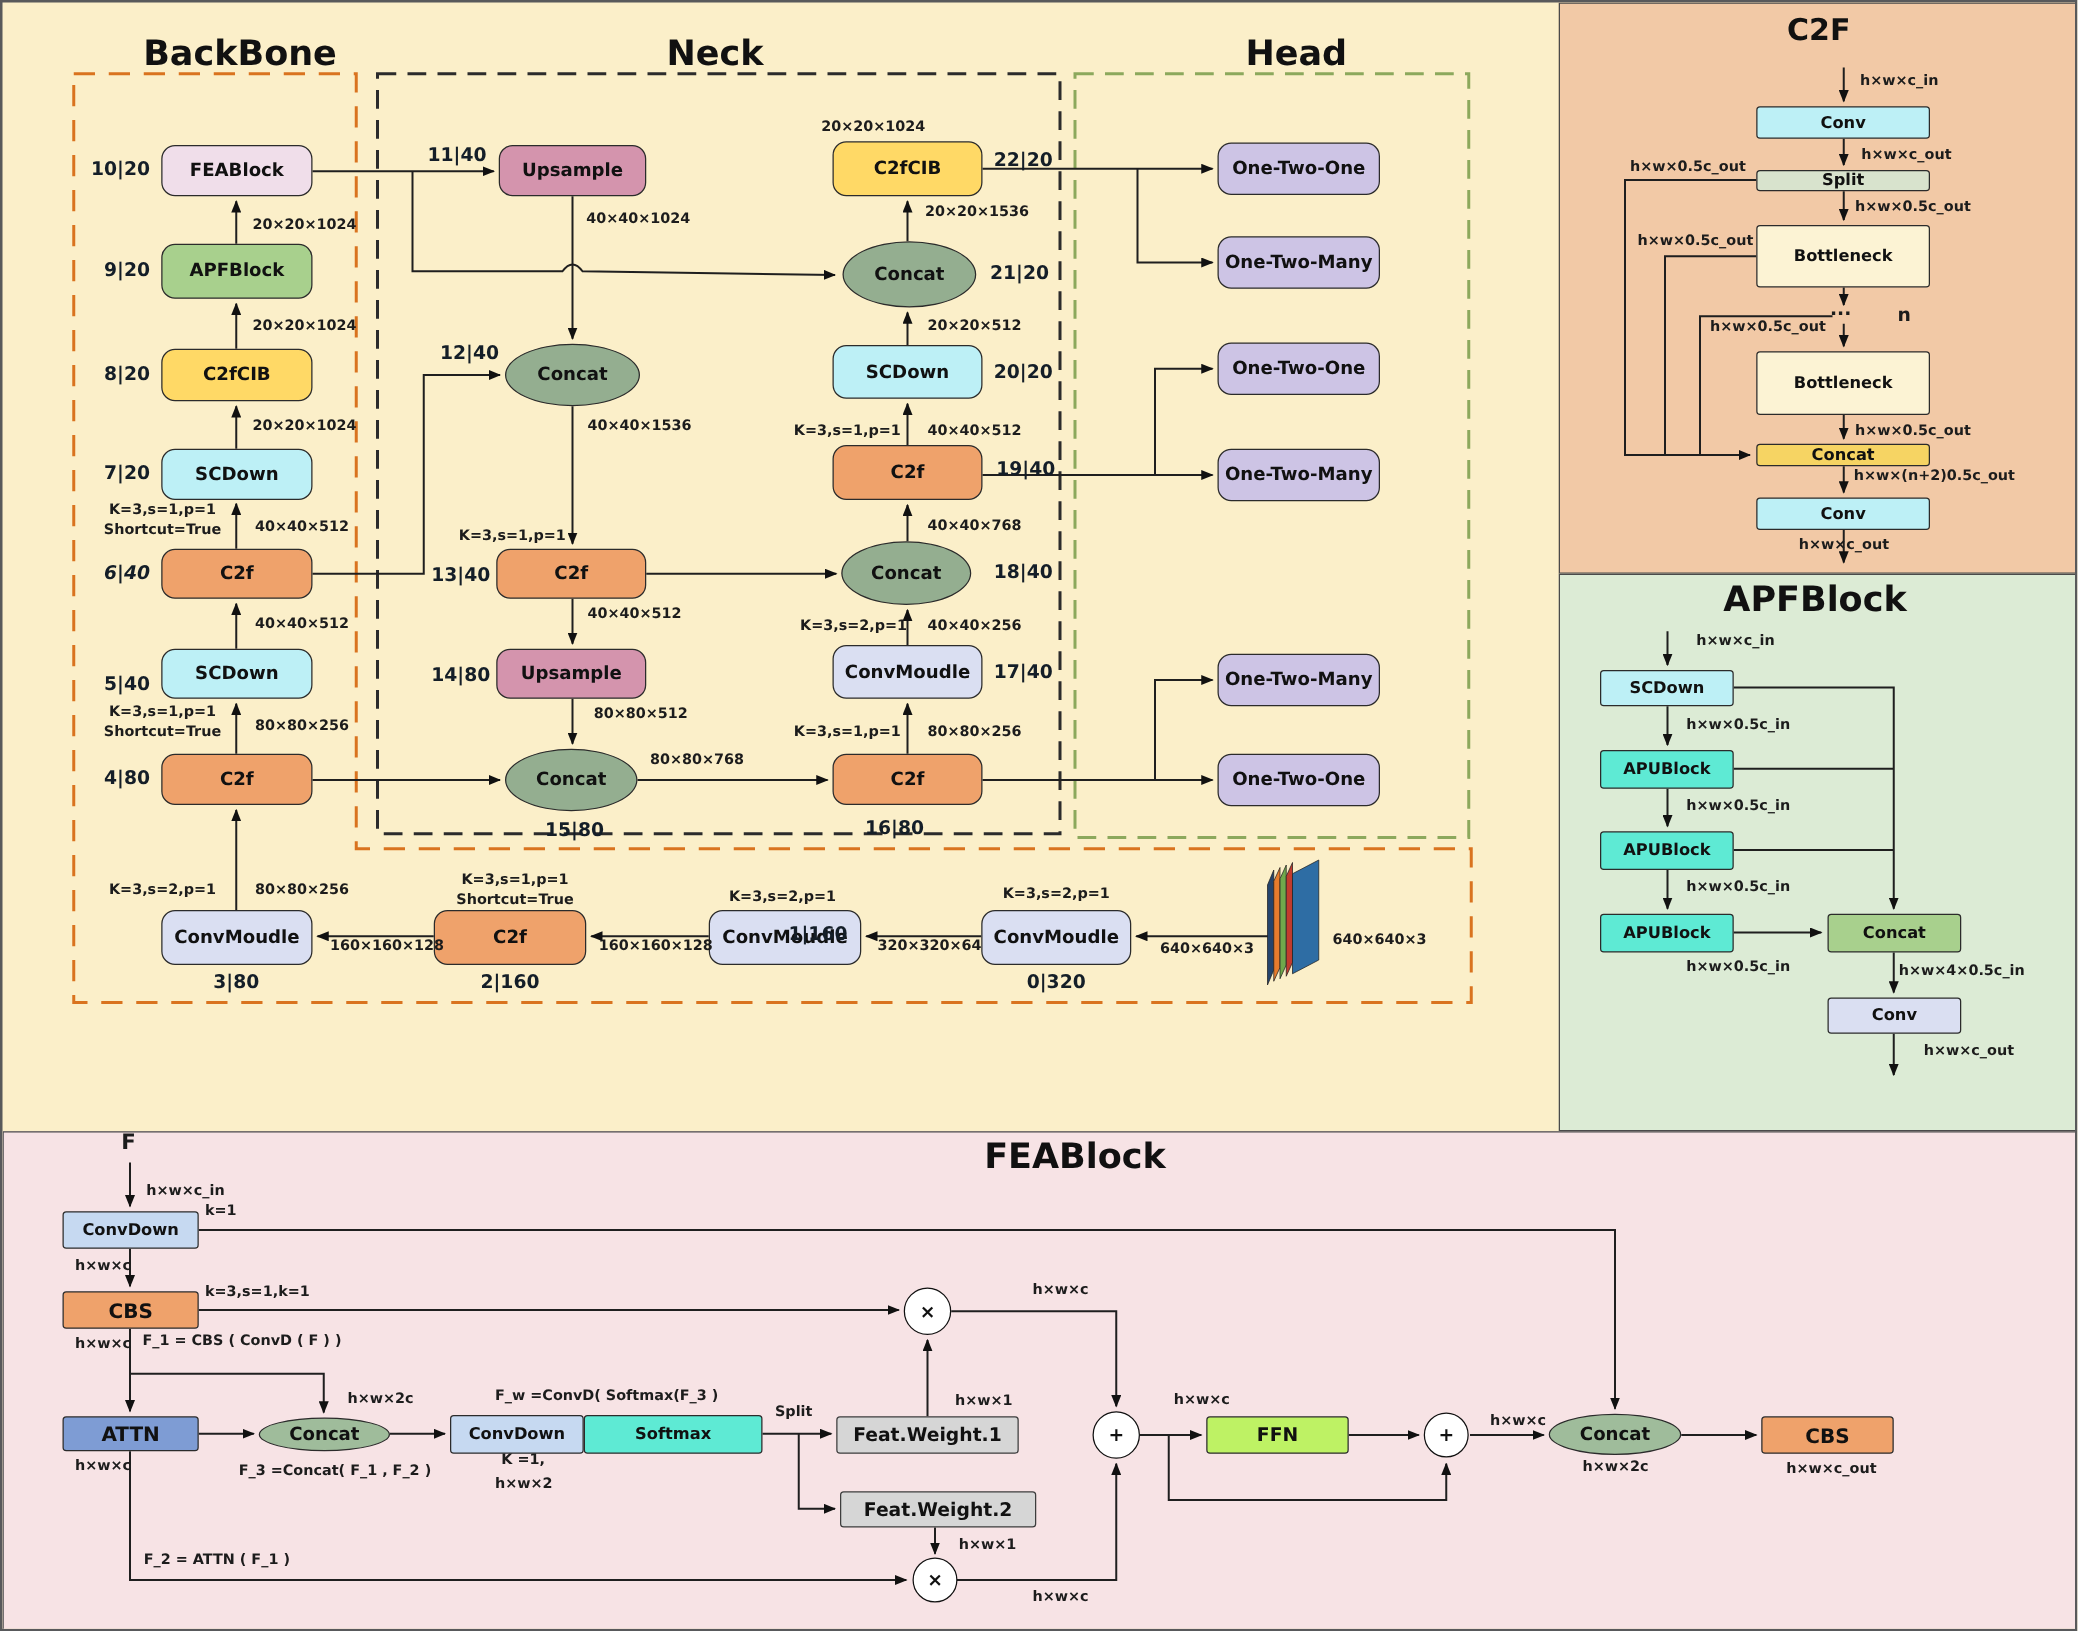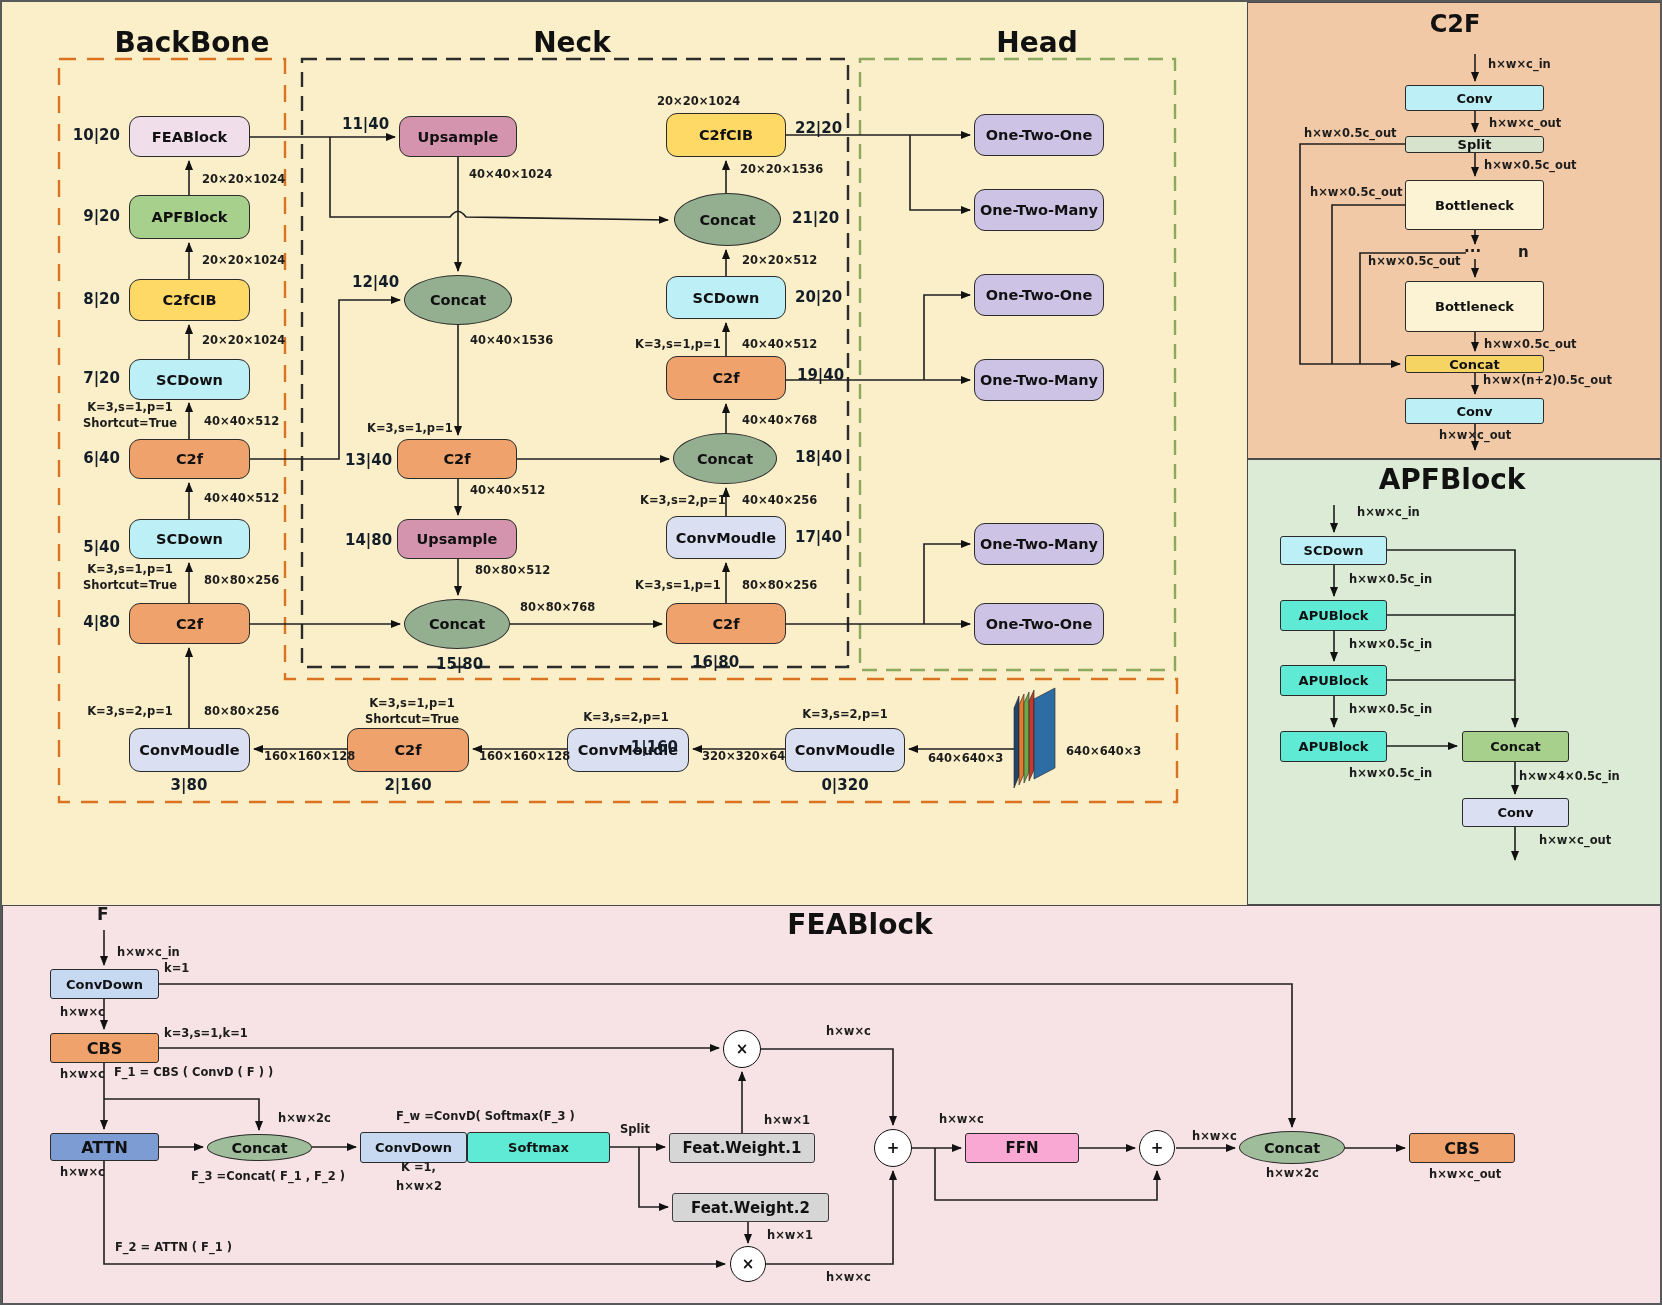--- a/index.html
+++ b/index.html
@@ -20,21 +20,21 @@
   .idx{position:absolute;z-index:4;font-weight:600;font-size:15px;color:#141e28;white-space:nowrap;}
   .idx.r{text-align:right;width:60px;}
   .ctr{text-align:center;width:100px;}
   .sec-title{position:absolute;z-index:4;font-weight:700;font-size:28px;color:#111;transform:translateX(-50%);white-space:nowrap;}
   .c-pink{background:#F0DEEA}.c-green{background:#A8D08D}.c-gold{background:#FFD966}
   .c-cyan{background:#BDF0F6}.c-orange{background:#EFA26B}.c-peri{background:#DADFF2}
   .c-mauve{background:#D494AD}.c-sage{background:#94AE90}.c-lav{background:#CDC4E5}
   .c-cream2{background:#FCF3D4}.c-sagelight{background:#D8E3CD}.c-gold2{background:#F6D463}
   .c-lblue{background:#C6D9F1}.c-blue{background:#7E9CD4}.c-sage2{background:#9FBC9B}
   .c-lyellow{background:#5eead4}.c-grey{background:#D6D6D6;border-color:#3d3d3d;}
-  .c-gold3{background:#f9a8d4}
+  .c-gold3{background:#bef264}
 </style>
 </head>
 <body>
 
 <div id="canvas">
 
   <div class="panel" id="p-c2f"></div>
   <div class="panel" id="p-apf"></div>
   <div class="panel" id="p-fea"></div>
 
@@ -158,21 +158,21 @@
   <div class="node c-orange" style="left:127px;top:601px;width:121px;height:41px;">C2f</div>
   <div class="node c-peri" style="left:127px;top:726px;width:121px;height:44px;">ConvMoudle</div>
   <div class="node c-orange" style="left:345px;top:726px;width:122px;height:44px;">C2f</div>
   <div class="node c-peri" style="left:565px;top:726px;width:122px;height:44px;">ConvMoudle</div>
   <div class="node c-peri" style="left:783px;top:726px;width:120px;height:44px;">ConvMoudle</div>
 
   <div class="idx r" style="left:58px;top:124px;">10|20</div>
   <div class="idx r" style="left:58px;top:205px;">9|20</div>
   <div class="idx r" style="left:58px;top:288px;">8|20</div>
   <div class="idx r" style="left:58px;top:367px;">7|20</div>
-  <div class="idx r" style="left:58px;top:447px;">6|40</div>
+  <div class="idx r" style="left:58px;top:447px;font-style:italic;">6|40</div>
   <div class="idx r" style="left:58px;top:536px;">5|40</div>
   <div class="idx r" style="left:58px;top:611px;">4|80</div>
   <div class="idx ctr" style="left:137px;top:774px;">3|80</div>
   <div class="idx ctr" style="left:356px;top:774px;">2|160</div>
   <div class="idx ctr" style="left:576px;top:736px;text-align:right;">1|160</div>
   <div class="idx ctr" style="left:793px;top:774px;">0|320</div>
 
   <div class="lbl" style="left:200px;top:170px;">20×20×1024</div>
   <div class="lbl" style="left:200px;top:251px;">20×20×1024</div>
   <div class="lbl" style="left:200px;top:331px;">20×20×1024</div>

